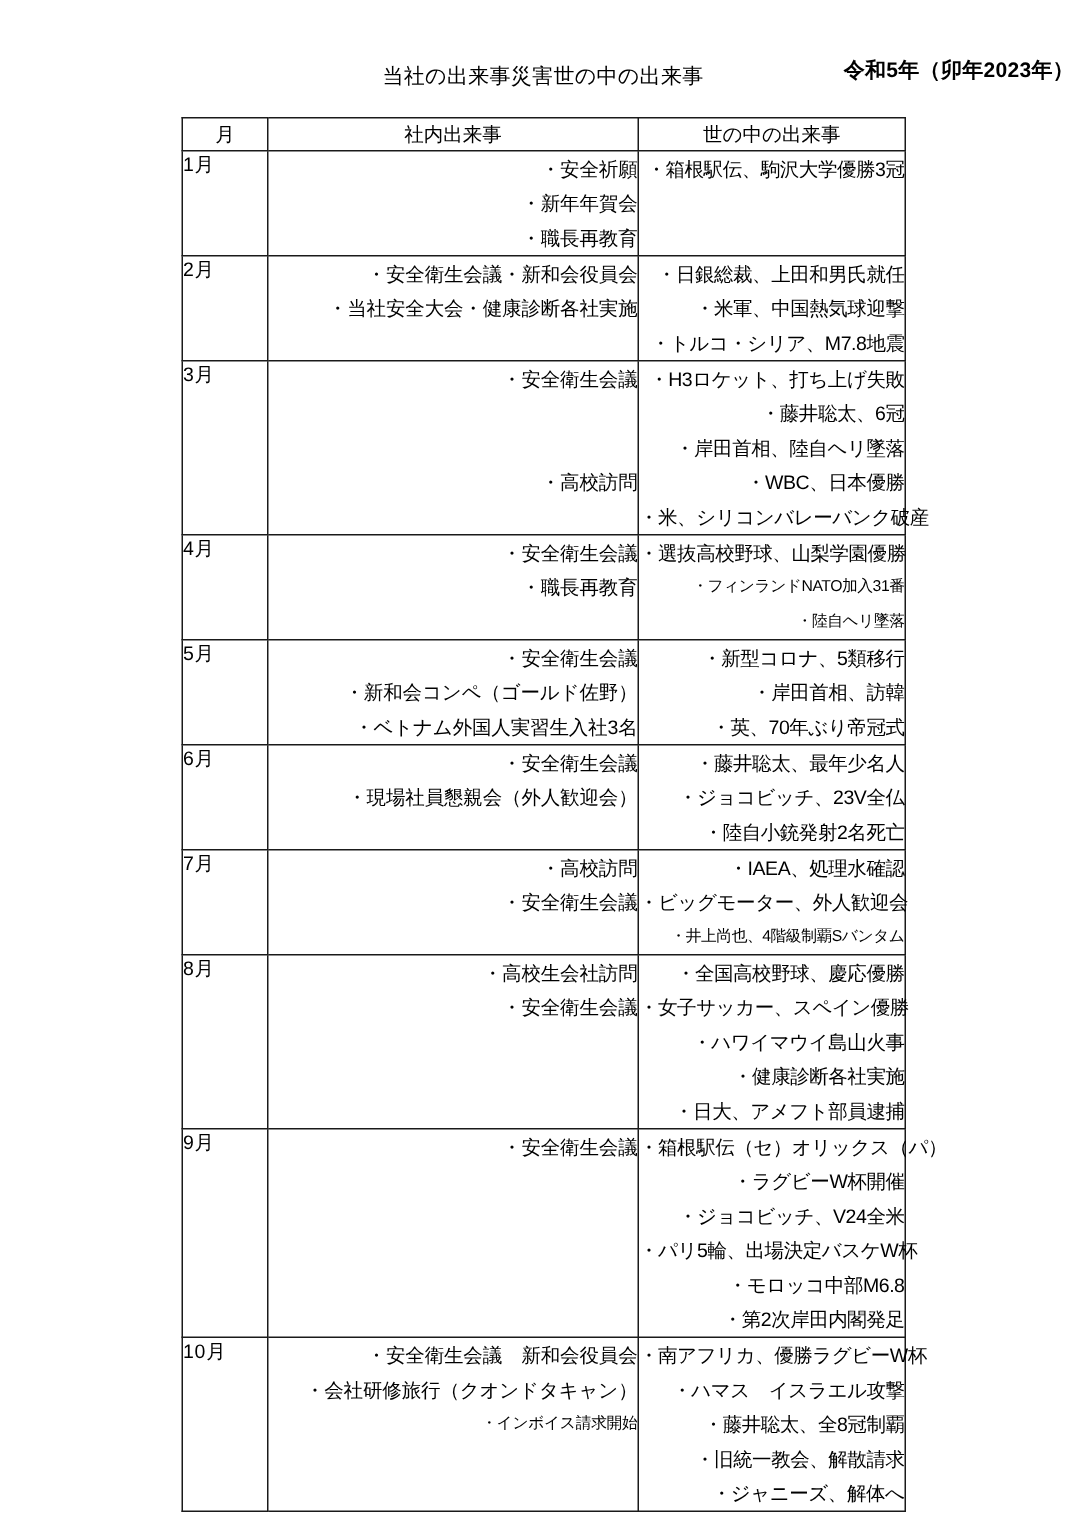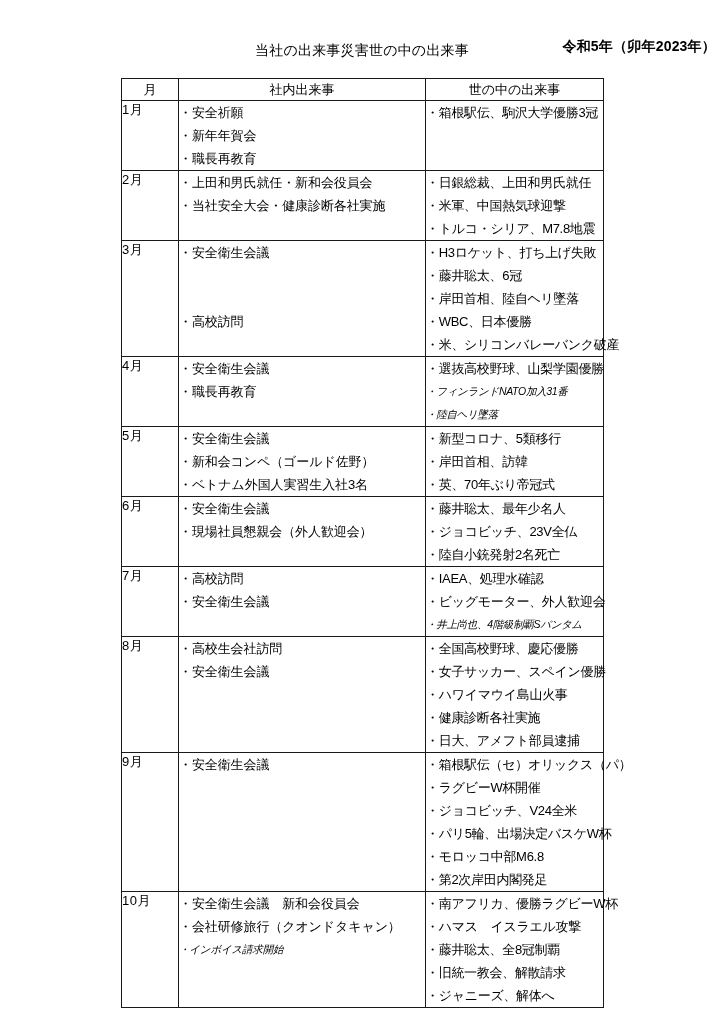--- a/index.html
+++ b/index.html
@@ -76,31 +76,31 @@
     vertical-align: middle;
   }
   td.month-cell {
     text-align: left;
     font-size: 13px;
     padding-top: 5px;
     letter-spacing: 0.5px;
   }
   td.list-cell {
     padding: 4px 3px 3px 5px;
+    text-align: right;
   }
   .line {
     font-size: 13px;
     line-height: 23px;
     white-space: nowrap;
     letter-spacing: -0.1px;
   }
   .line.small {
     font-size: 10.5px;
     letter-spacing: -0.2px;
-    font-style: italic;
   }
   .line.blank {
     color: transparent;
   }
   .bullet {
     display: inline-block;
     margin-right: 0px;
   }
   td.world-cell .line { letter-spacing: -0.3px; }
 </style>
@@ -134,21 +134,21 @@
             <div class="line"><span class="bullet">・</span><span>新年年賀会</span></div>
             <div class="line"><span class="bullet">・</span><span>職長再教育</span></div>
           </td>
           <td class="list-cell world-cell">
             <div class="line"><span class="bullet">・</span><span>箱根駅伝、駒沢大学優勝3冠</span></div>
           </td>
         </tr>
         <tr>
           <td class="month-cell">2月</td>
           <td class="list-cell internal-cell">
-            <div class="line"><span class="bullet">・</span><span>上田和男氏就任・新和会役員会</span></div>
+            <div class="line"><span class="bullet">・</span><span>安全衛生会議・新和会役員会</span></div>
             <div class="line"><span class="bullet">・</span><span>当社安全大会・健康診断各社実施</span></div>
           </td>
           <td class="list-cell world-cell">
             <div class="line"><span class="bullet">・</span><span>日銀総裁、上田和男氏就任</span></div>
             <div class="line"><span class="bullet">・</span><span>米軍、中国熱気球迎撃</span></div>
             <div class="line"><span class="bullet">・</span><span>トルコ・シリア、M7.8地震</span></div>
           </td>
         </tr>
         <tr>
           <td class="month-cell">3月</td>

